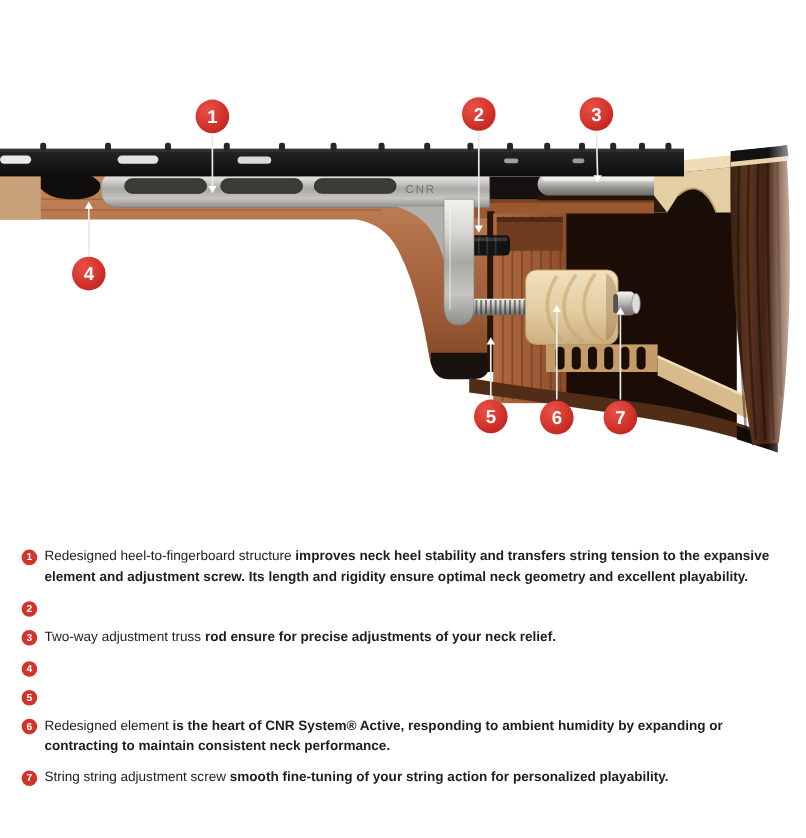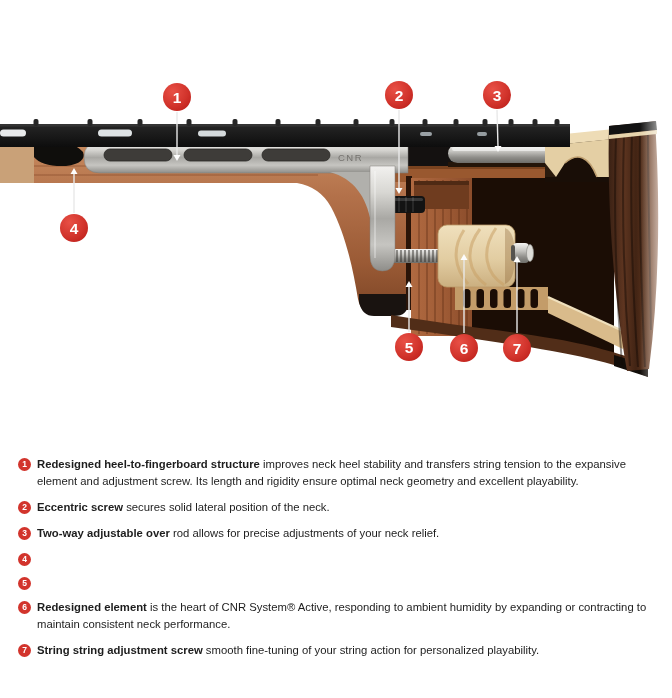--- a/index.html
+++ b/index.html
@@ -7,22 +7,22 @@
          font-family:"Liberation Sans",sans-serif;}
   svg{display:block;}
   .legend{position:absolute;left:0;top:456px;width:672px;box-sizing:border-box;
           padding:0 6px 0 18px;color:#1d1d1d;}
   .legend-item{display:flex;gap:6px;margin-bottom:9px;font-size:11.3px;line-height:17px;}
   .legend-item:last-child{margin-bottom:0;}
   .bullet{width:13px;height:13px;border-radius:50%;background:#d2342c;color:#fff;
           font-size:8.5px;font-weight:700;display:flex;align-items:center;justify-content:center;
           flex:0 0 13px;margin-top:2px;}
   .legend-item p{margin:0;max-width:632px;}
-  .lead{font-weight:700;}
-  .rest{white-space:pre-line;}
+  .lead{font-weight:400;}
+  .rest{white-space:pre-line;font-weight:bold;}
 </style>
 </head>
 <body>
 
 <div class="stage">
 
   <svg width="672" height="430" viewBox="0 0 672 430">
     <defs>
       <linearGradient id="gMetal" x1="0" y1="0" x2="0" y2="1">
         <stop offset="0" stop-color="#f2f1ef"></stop>
@@ -245,25 +245,24 @@
       </g>
   </svg>
 
   <div class="legend" id="legend">
       <div class="legend-item">
         <span class="bullet">1</span>
         <p><span class="lead">Redesigned heel-to-fingerboard structure</span><span class="rest"> improves neck heel stability and transfers string tension to the expansive element and adjustment screw. Its length and rigidity ensure optimal neck geometry and excellent playability.</span></p>
       </div>
       <div class="legend-item">
         <span class="bullet">2</span>
-        <p><span class="lead">Eccentric screw</span><span class="rest"> secures solid lateral position of the neck.</span></p>
       </div>
       <div class="legend-item">
         <span class="bullet">3</span>
-        <p><span class="lead">Two-way adjustable over</span><span class="rest"> rod allows for precise adjustments of your neck relief.</span></p>
+        <p><span class="lead">Two-way adjustment truss</span><span class="rest"> rod ensure for precise adjustments of your neck relief.</span></p>
       </div>
       <div class="legend-item">
         <span class="bullet">4</span>
       </div>
       <div class="legend-item">
         <span class="bullet">5</span>
       </div>
       <div class="legend-item">
         <span class="bullet">6</span>
         <p><span class="lead">Redesigned element</span><span class="rest"> is the heart of CNR System® Active, responding to ambient humidity by expanding or contracting to maintain consistent neck performance.</span></p>

